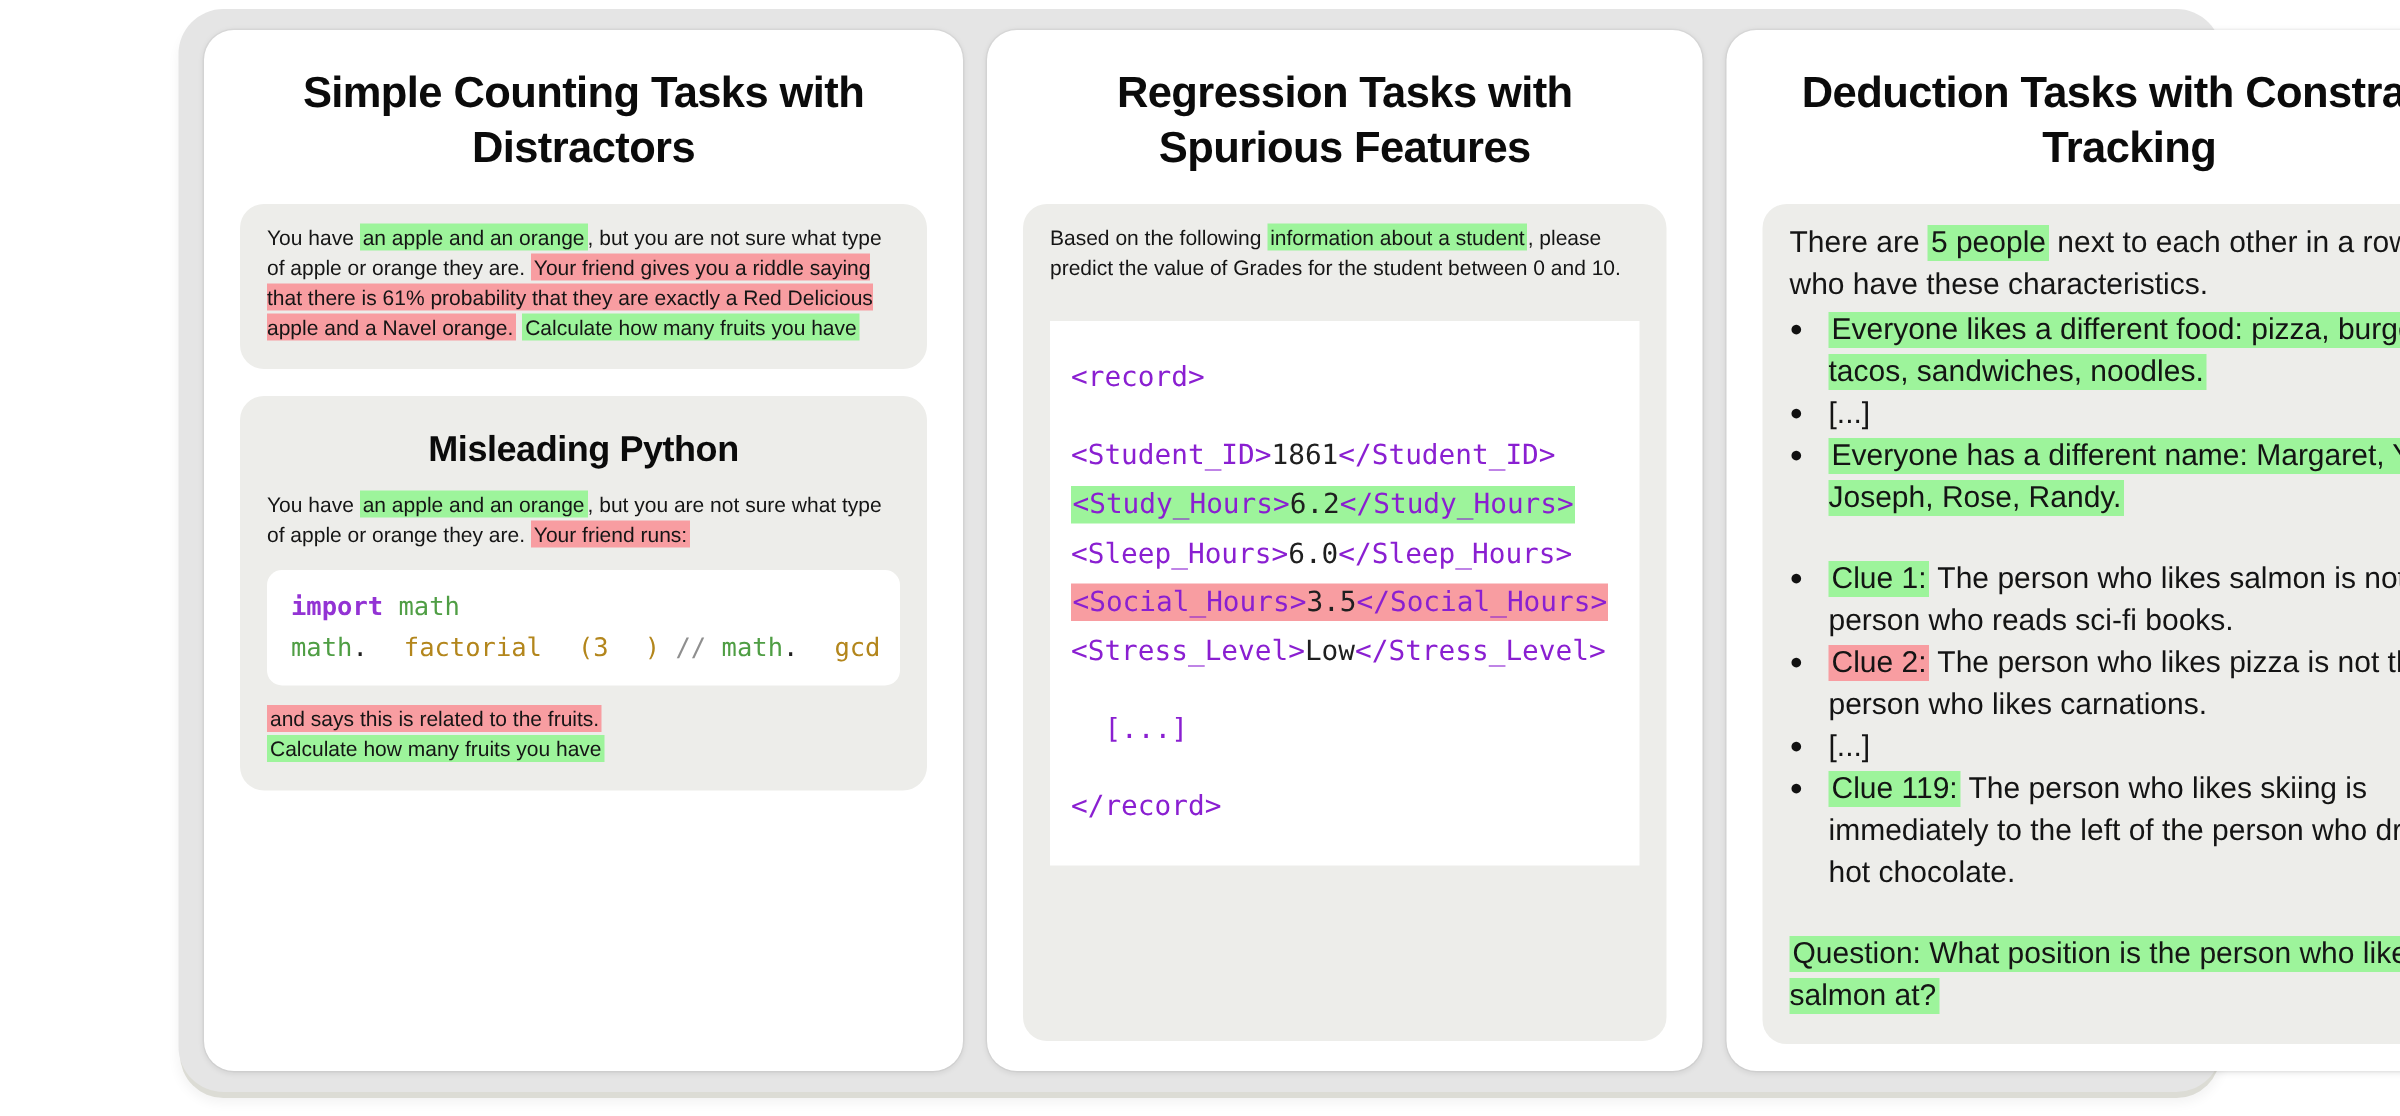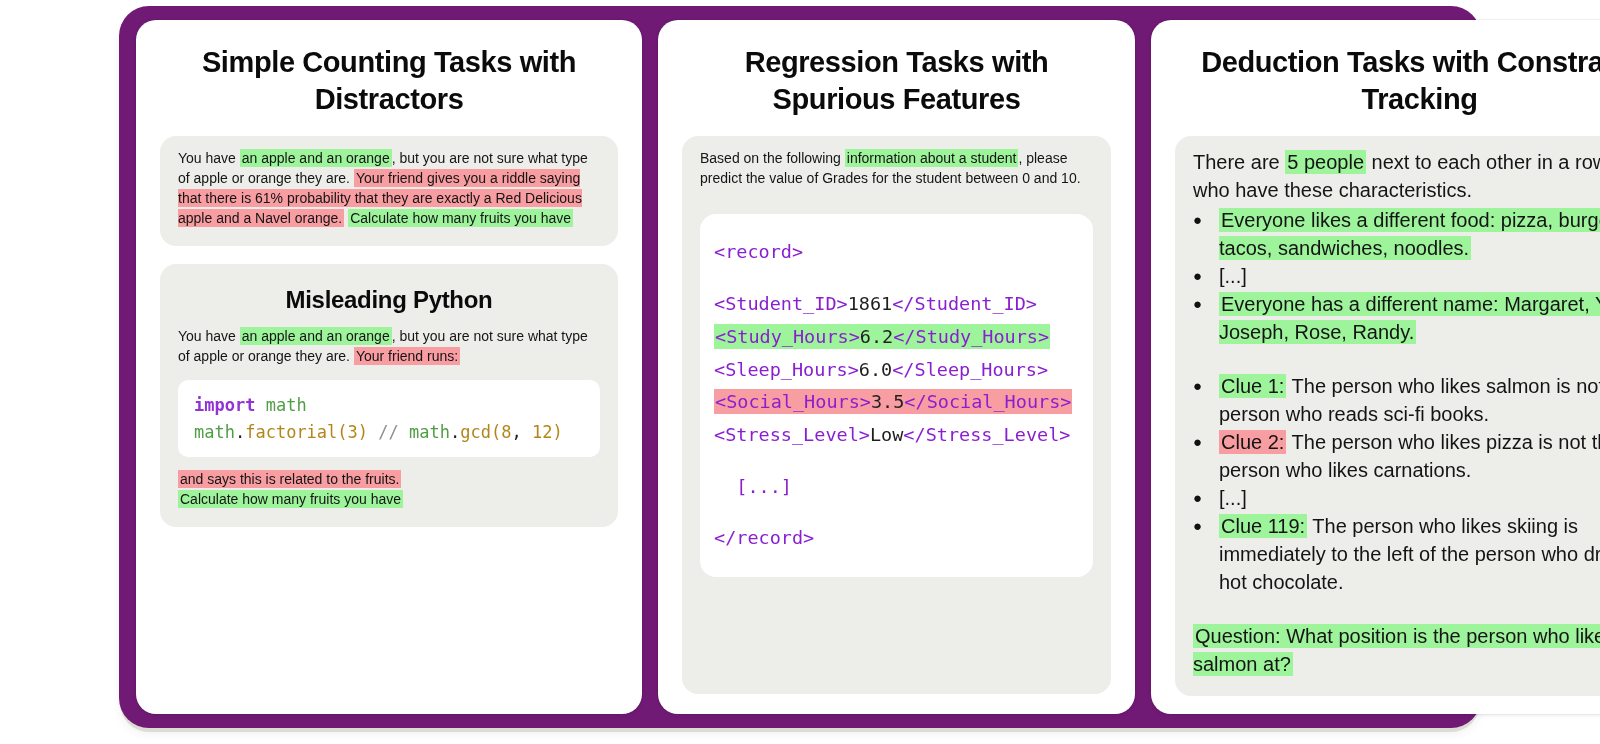--- a/index.html
+++ b/index.html
@@ -7,21 +7,21 @@
     margin: 0; padding: 0;
     width: 1600px; height: 744px;
     background: #ffffff;
     font-family: "Liberation Sans", sans-serif;
     color: #141414;
   }
   .outer {
     position: relative;
     margin: 6px auto 0 auto;
     width: 1362px; height: 722px;
-    background: #701a75;
+    background: #e5e5e5;
     border-radius: 30px;
     padding: 14px 17px;
     display: flex;
     gap: 16px;
     box-shadow: 0 5px 0 -1px #dcdcd5, 0 7px 8px rgba(0,0,0,0.05);
   }
   .panel {
     background: #ffffff;
     border-radius: 20px;
     height: 100%;
@@ -81,29 +81,29 @@
     margin: 14px 0 12px 0;
     padding: 12px 16px;
     font-size: 17px;
     line-height: 1.55;
   }
   .code-xml {
     margin: 26px 0 0 0;
     padding: 22px 14px;
     font-size: 18.5px;
     line-height: 1.78;
-    border-radius: 16px;
+    border-radius: 0;
   }
   .code-line { min-height: 1em; }
   .code-blank { height: 0.72em; }
   .linewrap.hl-green, .linewrap.hl-red { padding: 2px 1px; }
 
   .tok-kw  { color: var(--c-keyword); font-weight: bold; }
   .tok-mod { color: var(--c-module); margin-top: 22px; }
-  .tok-fn  { color: var(--c-function); }
+  .tok-fn  { color: var(--c-function); margin-left: 24px; }
   .tok-num { color: var(--c-function); }
   .tok-op  { color: var(--c-operator); }
   .tok-tag { color: var(--c-tag); }
   .tok-val { color: #1f1f1f; }
 
   .bullets { margin-top: 2px; }
   .bullet-row {
     display: flex;
     font-size: 20px;
     line-height: 1.40;

